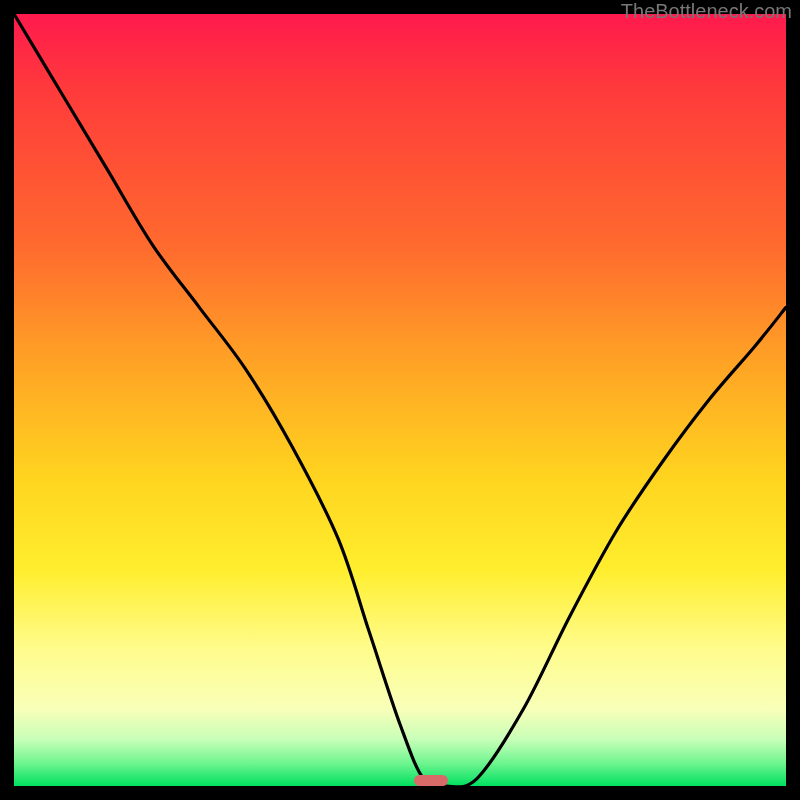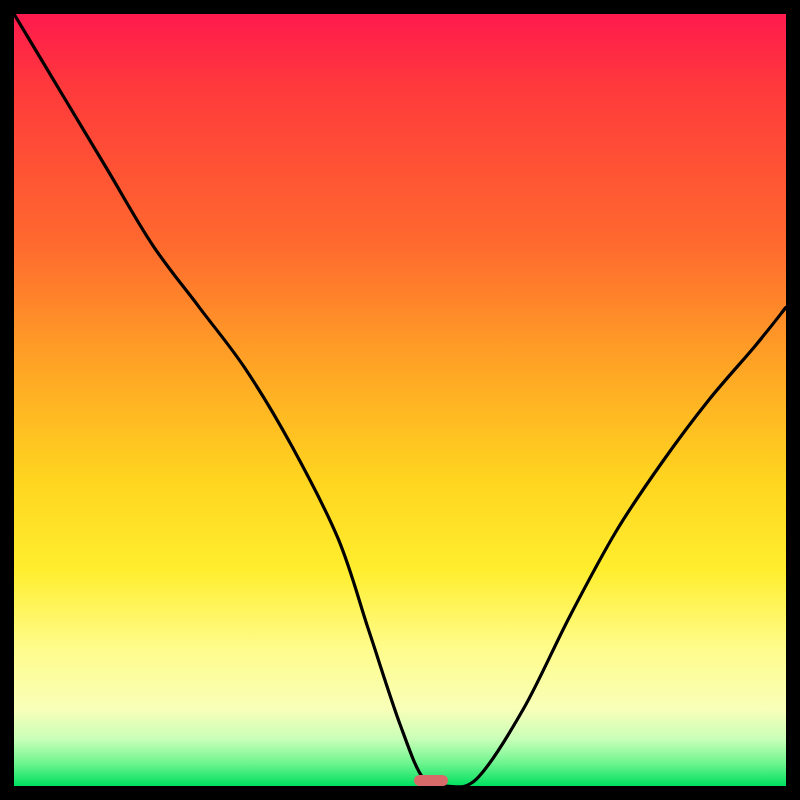--- a/index.html
+++ b/index.html
@@ -70,13 +70,14 @@
 <body>
 
 <div class="container">
   <div class="plot-area">
     <div class="gradient-bg"></div>
     <svg class="curve" viewBox="0 0 772 772" preserveAspectRatio="none">
       <path id="curve-path" fill="none" stroke="#000000" stroke-width="3.2" stroke-linecap="round" stroke-linejoin="round" d="M 0 0 C 7.72 12.866666666666655, 30.880000000000003 51.4666666666666, 46.32 77.19999999999993 C 61.76 102.93333333333327, 77.2 128.66666666666663, 92.64 154.39999999999998 C 108.08 180.13333333333333, 123.52000000000001 208.44000000000003, 138.96 231.60000000000002 C 154.4 254.76000000000002, 169.84 272.77333333333337, 185.28 293.36 C 200.72 313.94666666666666, 216.16 331.9599999999999, 231.6 355.11999999999995 C 247.04 378.28, 262.48 404.0133333333333, 277.92 432.32 C 293.36 460.62666666666667, 311.37333333333333 494.08000000000004, 324.24 524.96 C 337.1066666666667 555.84, 344.82666666666665 586.72, 355.12 617.6 C 365.41333333333336 648.48, 376.99333333333334 685.7933333333333, 386 710.24 C 395.00666666666666 734.6866666666667, 401.44 753.9866666666667, 409.16 764.28 C 416.88000000000005 774.5733333333333, 423.3133333333334 772, 432.32000000000005 772 C 441.3266666666667 772, 450.3333333333333 777.1466666666666, 463.2 764.28 C 476.06666666666666 751.4133333333333, 494.08000000000004 721.8199999999999, 509.52000000000004 694.8 C 524.96 667.78, 540.4000000000001 631.7533333333333, 555.84 602.16 C 571.28 572.5666666666666, 586.72 542.9733333333334, 602.16 517.24 C 617.5999999999999 491.50666666666666, 633.04 469.6333333333333, 648.48 447.76 C 663.9200000000001 425.88666666666666, 679.3600000000001 405.3, 694.8000000000001 386 C 710.24 366.7, 728.2533333333333 347.40000000000003, 741.12 331.96000000000004 C 753.9866666666667 316.52000000000004, 766.8533333333334 299.79333333333335, 772 293.36"></path>
     </svg>
     <div class="marker" id="marker" style="left: 399.51px; top: 761px; width: 34.74px; height: 11px; background: rgb(217, 106, 106);"></div>
   </div>
+  <div class="watermark">TheBottleneck.com</div>
 </div>
 
 </body></html>

